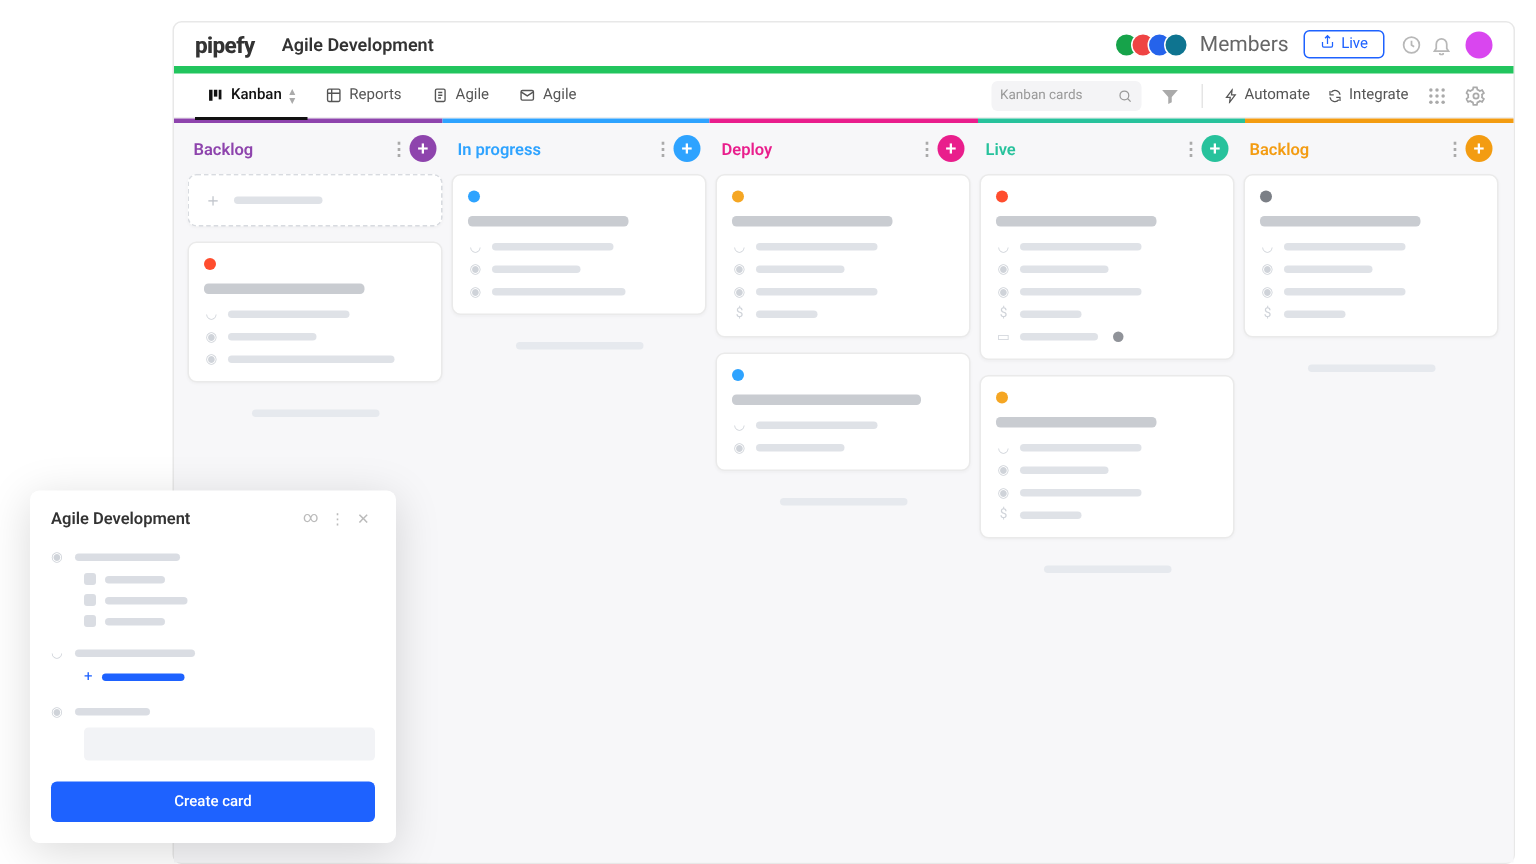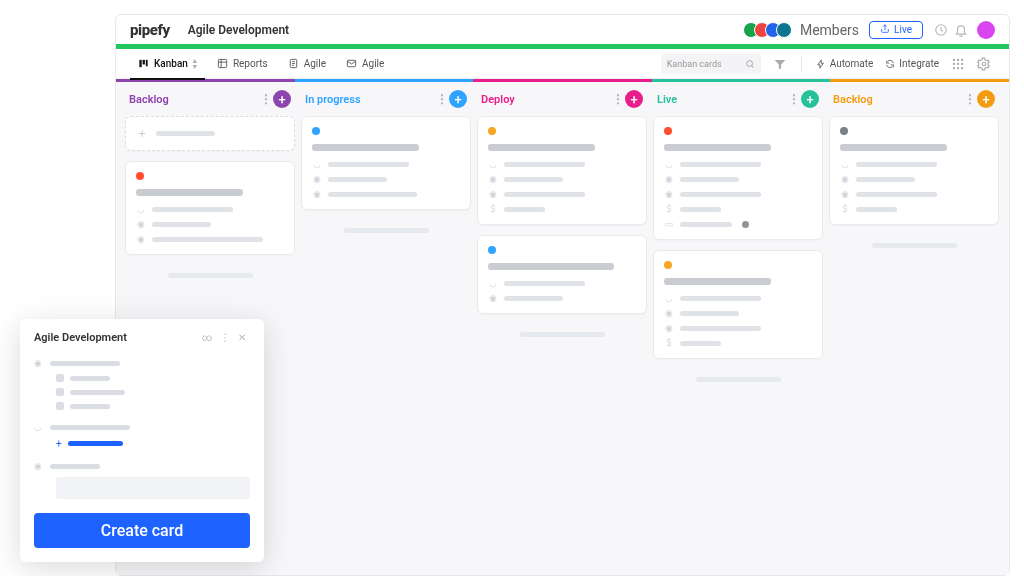--- a/index.html
+++ b/index.html
@@ -151,21 +151,21 @@
 .mrow { display: flex; align-items: center; gap: 6px; margin-top: 6px; }
 .mic { width: 10px; height: 10px; color: #cfd3d9; font-size: 9px; }
 .indent { padding-left: 22px; }
 .mbar { height: 5px; border-radius: 3px; background: #dadde3; }
 .link-bar { height: 5px; border-radius: 3px; background: #1e62ff; width: 55px; }
 .input-box {
   background: #f2f3f6; height: 22px; border-radius: 3px; margin: 6px 0 0 22px;
 }
 .create-btn {
   margin-top: 14px; background: #1e62ff; color: #fff; text-align: center;
-  border-radius: 4px; padding: 8px 0; font-size: 16px; font-weight: 500;
+  border-radius: 4px; padding: 8px 0; font-size: 10px; font-weight: 500;
 }
 svg { width: 100%; height: 100%; }
 </style>
 </head>
 <body>
 
 <div class="app">
 
   <div class="topbar">
     <div class="logo">pipefy</div>

